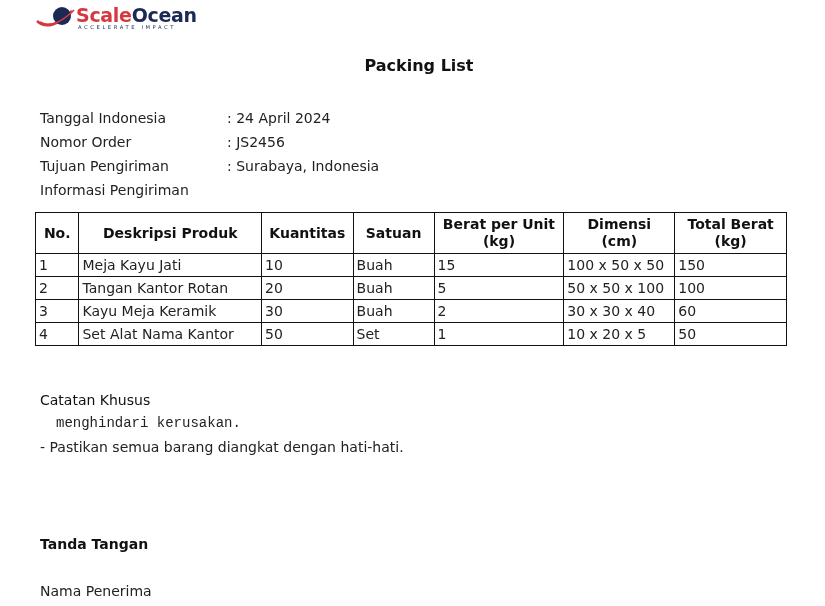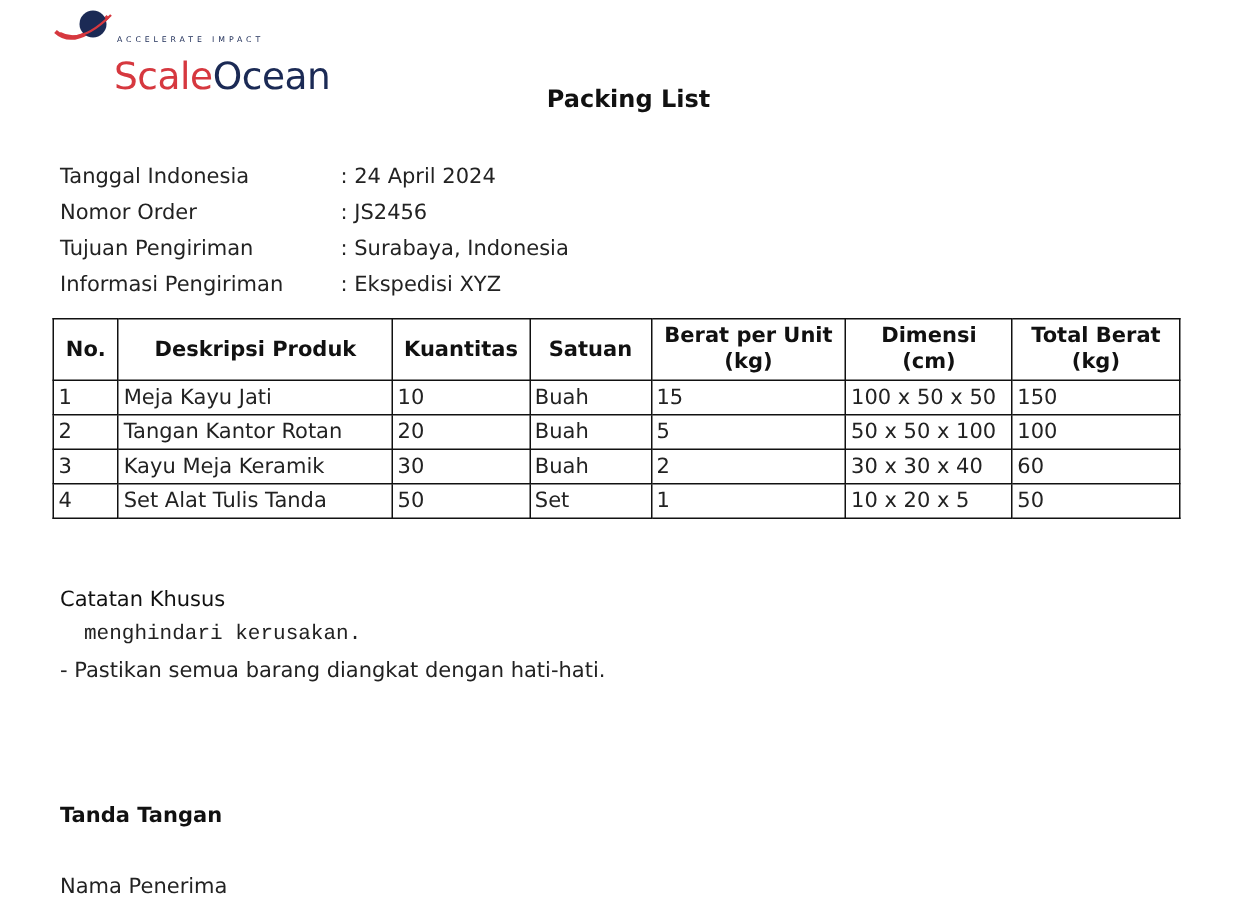--- a/index.html
+++ b/index.html
@@ -1,21 +1,21 @@
 <!DOCTYPE html>
 <html><head>
 <meta charset="utf-8">
 <style>
   html, body { margin: 0; padding: 0; background: #ffffff; }
   body { width: 825px; height: 606px; position: relative; overflow: hidden;
          font-family: "DejaVu Sans", sans-serif; color: #1a1a1a; }
   .logo { position: absolute; left: 36px; top: 3px; height: 30px; width: 170px; }
   .logo svg { position: absolute; left: 0; top: 2px; }
-  .logo-name { position: absolute; left: 40px; top: 1px; font-size: 25px; font-weight: normal;
-               letter-spacing: -0.3px; font-family: "DejaVu Sans", sans-serif; margin-top: 32px; }
+  .logo-name { position: absolute; left: 40px; top: 1px; font-size: 19px; font-weight: bold;
+               letter-spacing: -0.3px; font-family: "DejaVu Sans", sans-serif; }
   .logo-name .a { color: #d6383f; }
   .logo-name .b { color: #1b2a55; }
   .logo-tag { position: absolute; left: 42px; top: 21px; font-size: 5.2px; letter-spacing: 2.6px;
               color: #1b2a55; font-family: "DejaVu Sans", sans-serif; }
   .title { position: absolute; left: 0; width: 838px; top: 56px; text-align: center;
            font-weight: bold; font-size: 16px; color: #111; }
   .info { position: absolute; left: 40px; top: 107px; font-size: 14px; }
   .info-row { height: 24px; line-height: 22px; display: flex; color: #222; }
   .info-label { width: 187px; }
   .info-value { }
@@ -54,21 +54,20 @@
   <div class="info-row">
     <span class="info-label">Nomor Order</span>
     <span class="info-value">: JS2456</span>
   </div>
   <div class="info-row">
     <span class="info-label">Tujuan Pengiriman</span>
     <span class="info-value">: Surabaya, Indonesia</span>
   </div>
   <div class="info-row">
     <span class="info-label">Informasi Pengiriman</span>
-    <span class="info-value">: Ekspedisi XYZ</span>
   </div>
 </div>
 
 <table>
   <colgroup>
     <col style="width:44px">
       <col style="width:188px">
       <col style="width:92px">
       <col style="width:82px">
       <col style="width:134px">
@@ -109,21 +108,21 @@
       <td>3</td>
       <td>Kayu Meja Keramik</td>
       <td>30</td>
       <td>Buah</td>
       <td>2</td>
       <td>30 x 30 x 40</td>
       <td>60</td>
     </tr>
     <tr>
       <td>4</td>
-      <td>Set Alat Tulis Tanda</td>
+      <td>Set Alat Nama Kantor</td>
       <td>50</td>
       <td>Set</td>
       <td>1</td>
       <td>10 x 20 x 5</td>
       <td>50</td>
     </tr>
   </tbody>
 </table>
 
 <div class="notes">

